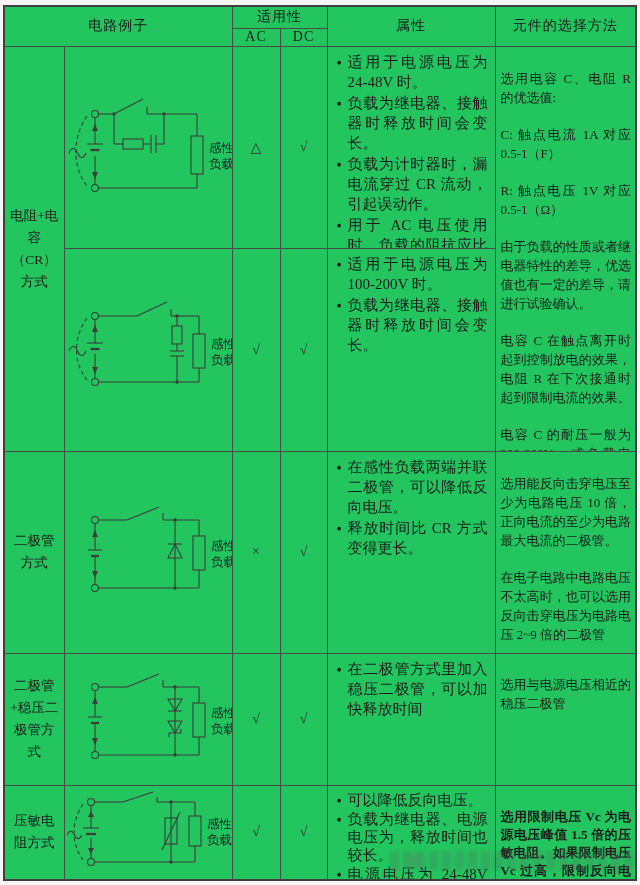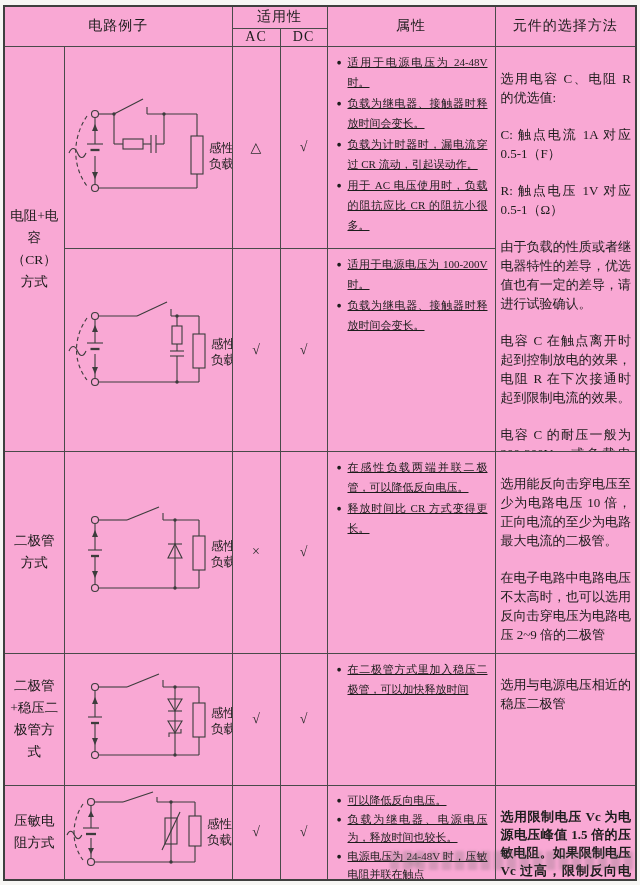--- a/index.html
+++ b/index.html
@@ -2,21 +2,21 @@
 <html><head>
 <meta charset="utf-8">
 <style>
   html,body{margin:0;padding:0;}
   body{
     width:640px;height:885px;background:#f7f6f4;overflow:hidden;position:relative;
     font-family:"Liberation Serif","DejaVu Serif",serif;color:#1c1c1c;
   }
   .page{position:absolute;left:3px;top:5px;width:634px;}
   table{
-    border-collapse:collapse;table-layout:fixed;width:634px;background:#f9a8d4;
+    border-collapse:collapse;table-layout:fixed;width:634px;background:#22c55e;
   }
   td{border:1px solid #4a4a4a;padding:0;vertical-align:middle;overflow:hidden;}
   table{border:2px solid #3f3f3f;}
   
   .hd{text-align:center;font-size:14px;letter-spacing:1px;}
   tr.h1{height:22px;}
   tr.h2{height:18px;}
   
   .label{text-align:center;font-size:13.5px;line-height:22px;padding:2px 5px;}
   
@@ -29,21 +29,21 @@
   svg .dash{stroke-dasharray:4 3;}
   svg text{fill:#1f1f1f;stroke:none;stroke-width:0;font-family:"Liberation Serif","DejaVu Serif",serif;font-size:12.5px;}
   
   .mark{text-align:center;font-size:14px;color:#2e2e2e;}
   
   .props{vertical-align:top;}
   .ch{overflow:hidden;}
   .bullets{padding:5px 4px 0 3px;}
   .bi{display:flex;margin:0 0 1px;}
   .bi .b{flex:none;width:17px;text-align:center;font-size:8.5px;line-height:20px;}
-  .bi .t{flex:1;font-size:11px;line-height:20px;text-align:justify;padding-right:3px;text-decoration:underline;}
+  .bi .t{flex:1;font-size:15px;line-height:20px;text-align:justify;padding-right:3px;}
   
   .sel{vertical-align:top;}
   .sel p{margin:18px 0 3px;padding:0 4px 0 5px;font-size:13px;line-height:19px;text-align:justify;}
   .sel .ch{padding-top:4px;}
   .tight p{line-height:18px;}
   .tight .bi .b,.tight .bi .t{line-height:18px;}
   
   .watermark{position:absolute;left:390px;top:846px;width:244px;height:30px;pointer-events:none;}
   .wm-blob{
     display:block;height:19px;margin-top:5px;border-radius:3px;

